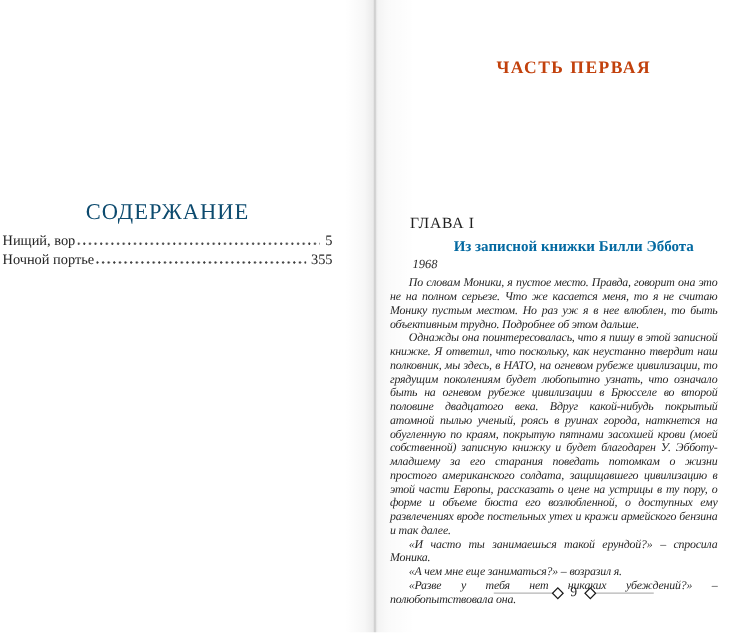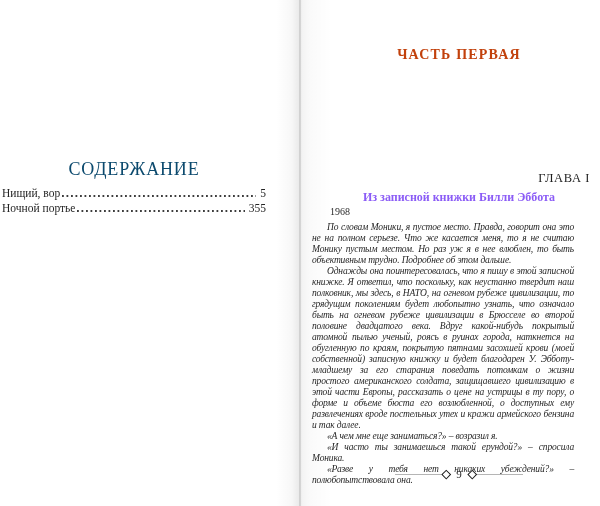--- a/index.html
+++ b/index.html
@@ -89,42 +89,43 @@
     font-weight: 700;
     letter-spacing: 1.2px;
     color: #c2410c;
   }
   .chapter-heading {
     position: absolute;
     left: 328px;
     top: 171px;
     width: 262px;
     margin: 0;
-    text-align: right;
+    text-align: left;
     font-size: 12.5px;
     font-weight: 400;
     letter-spacing: 0.6px;
     color: #1f1f1f;
   }
   .chapter-subtitle {
     position: absolute;
     left: 328px;
     top: 190px;
     width: 262px;
     margin: 0;
     text-align: center;
     font-size: 12px;
     font-weight: 700;
-    color: #8b5cf6;
+    color: #0369a1;
   }
   .dateline {
     position: absolute;
     left: 330px;
     top: 206px;
     font-size: 10px;
+    font-style: italic;
     color: #2b2b2b;
   }
   .body-text {
     position: absolute;
     left: 312px;
     top: 222px;
     width: 262px;
     font-size: 9.5px;
     font-style: italic;
     line-height: 11px;
@@ -198,22 +199,22 @@
 
     <h3 class="chapter-heading">ГЛАВА I</h3>
 
     <h4 class="chapter-subtitle">Из записной книжки Билли Эббота</h4>
 
     <div class="dateline">1968</div>
 
     <div class="body-text">
       <p>По словам Моники, я пустое место. Правда, говорит она это не на полном серьезе. Что же касается меня, то я не считаю Монику пустым местом. Но раз уж я в нее влюблен, то быть объективным трудно. Подробнее об этом дальше.</p>
       <p>Однажды она поинтересовалась, что я пишу в этой записной книжке. Я ответил, что поскольку, как неустанно твердит наш полковник, мы здесь, в НАТО, на огневом рубеже цивилизации, то грядущим поколениям будет любопытно узнать, что означало быть на огневом рубеже цивилизации в Брюсселе во второй половине двадцатого века. Вдруг какой-нибудь покрытый атомной пылью ученый, роясь в руинах города, наткнется на обугленную по краям, покрытую пятнами засохшей крови (моей собственной) записную книжку и будет благодарен У. Эбботу-младшему за его старания поведать потомкам о жизни простого американского солдата, защищавшего цивилизацию в этой части Европы, рассказать о цене на устрицы в ту пору, о форме и объеме бюста его возлюбленной, о доступных ему развлечениях вроде постельных утех и кражи армейского бензина и так далее.</p>
+      <p>«И часто ты занимаешься такой ерундой?» – спросила Моника.</p>
       <p>«А чем мне еще заниматься?» – возразил я.</p>
-      <p>«И часто ты занимаешься такой ерундой?» – спросила Моника.</p>
       <p>«Разве у тебя нет никаких убеждений?» – полюбопытствовала она.</p>
     </div>
 
     <div class="page-footer">
       <span class="footer-rule"></span>
       <span class="footer-diamond"></span>
       <span class="footer-page-number">9</span>
       <span class="footer-diamond"></span>
       <span class="footer-rule"></span>
     </div>

